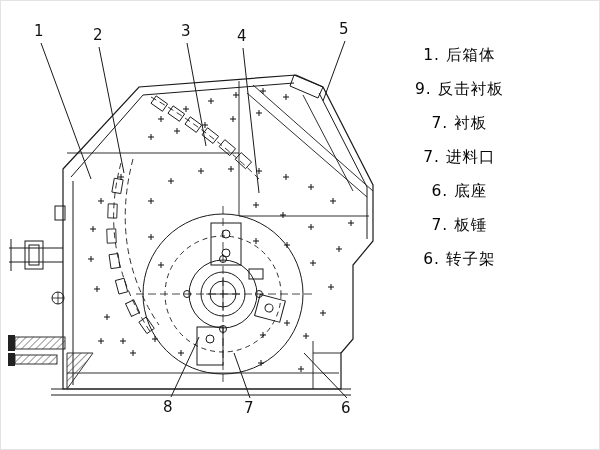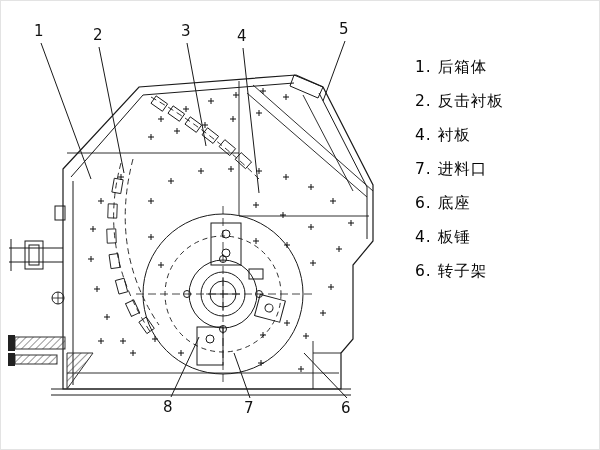--- a/index.html
+++ b/index.html
@@ -10,22 +10,23 @@
   }
   svg{position:absolute;left:0;top:0;}
   .callout{
     position:absolute;font-size:15px;color:#111;line-height:16px;
     font-family:"DejaVu Sans","Liberation Sans",sans-serif;
   }
   .legend{
     position:absolute;left:414px;top:44px;margin:0;padding:0;list-style:none;
   }
   .legend li{
-    font-size:15.5px;color:#050505;margin:12px 0 13px 0;letter-spacing:1px;
+    font-size:15.5px;color:#050505;margin:0 0 13px 0;letter-spacing:1px;
     white-space:nowrap;
+    text-align:center;
   }
 </style>
 </head>
 <body>
 
 <div class="canvas">
 
   <svg width="600" height="450" viewBox="0 0 600 450">
     <defs>
       <g id="plus" stroke="#111" stroke-width="1">
@@ -191,21 +192,21 @@
   <span class="callout" style="left:92px;top:26px">2</span>
   <span class="callout" style="left:180px;top:22px">3</span>
   <span class="callout" style="left:236px;top:27px">4</span>
   <span class="callout" style="left:338px;top:20px">5</span>
   <span class="callout" style="left:162px;top:398px">8</span>
   <span class="callout" style="left:243px;top:399px">7</span>
   <span class="callout" style="left:340px;top:399px">6</span>
 
   <ul class="legend">
     <li>1. 后箱体</li>
-    <li>2. 反击衬板</li>
-    <li>4. 衬板</li>
+    <li>9. 反击衬板</li>
+    <li>7. 衬板</li>
     <li>7. 进料口</li>
     <li>6. 底座</li>
-    <li>4. 板锤</li>
+    <li>7. 板锤</li>
     <li>6. 转子架</li>
   </ul>
 
 </div>
 
 </body></html>

